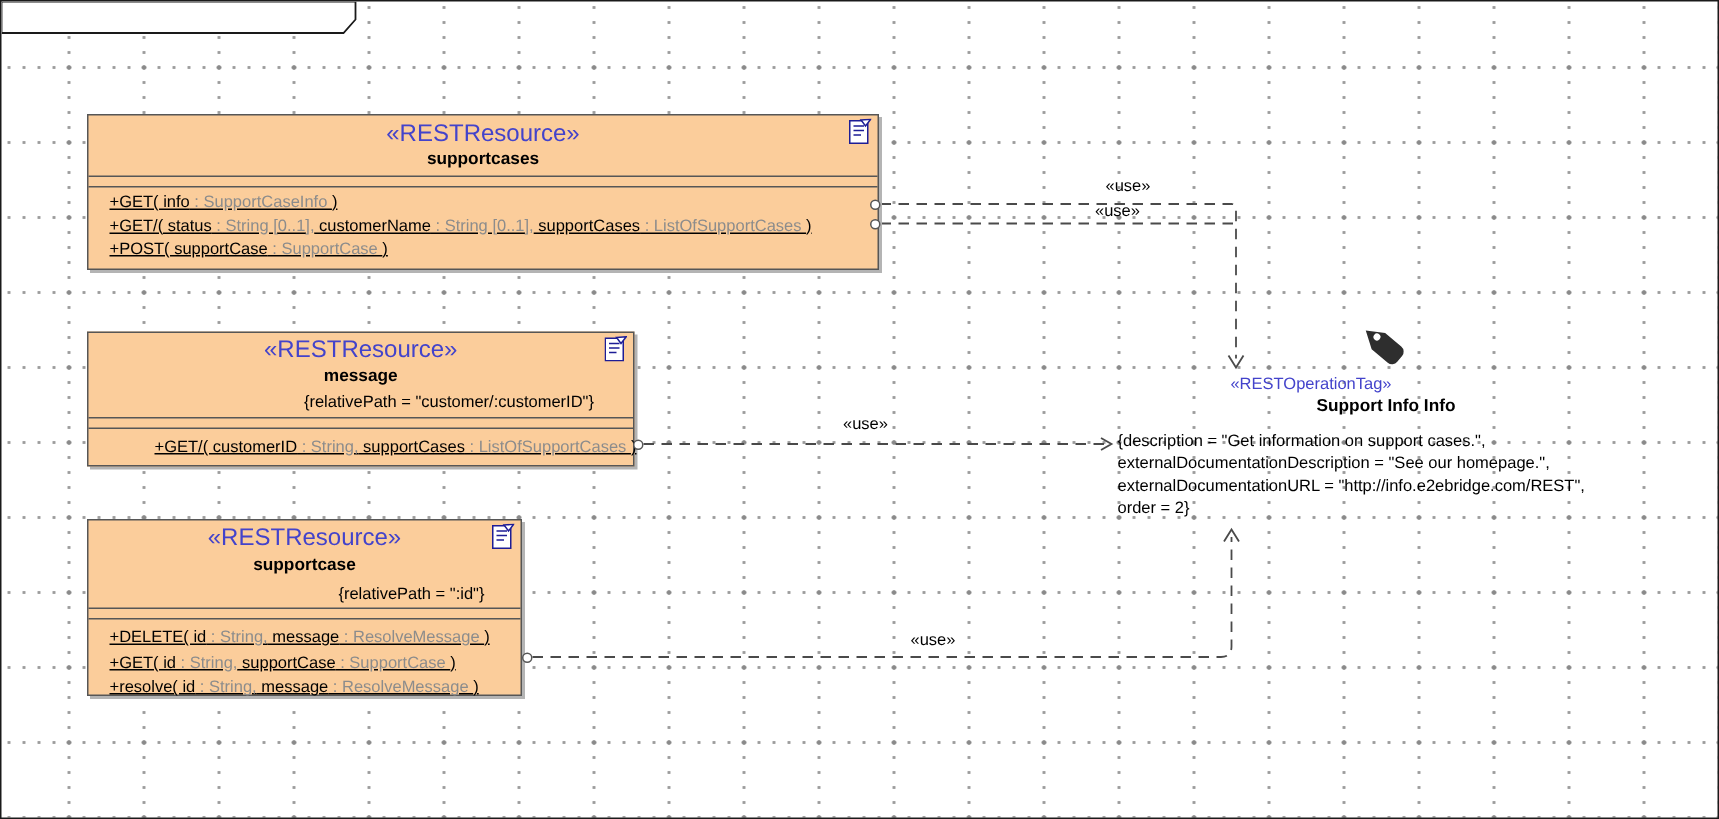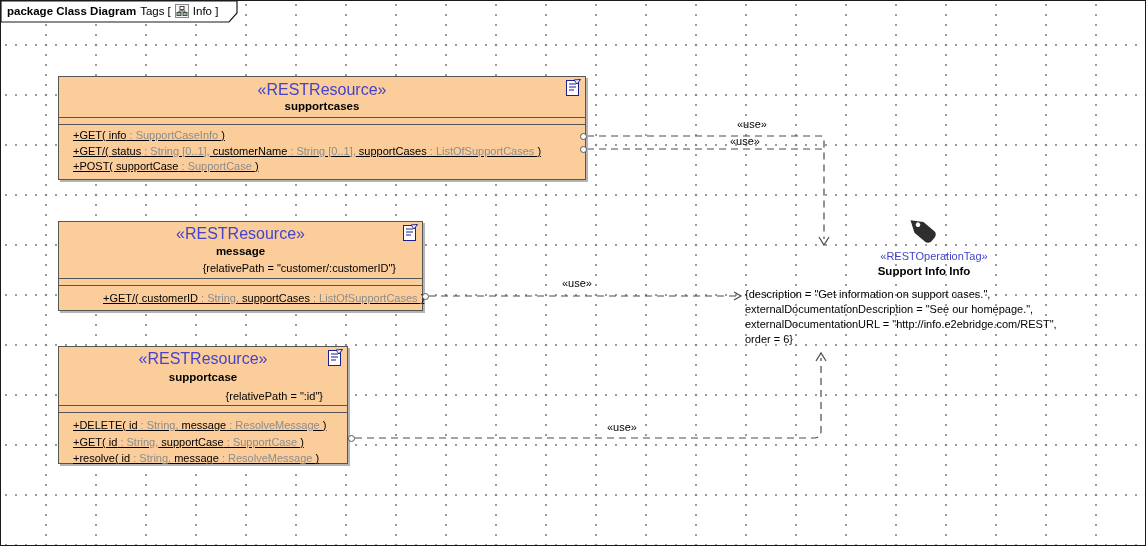--- a/index.html
+++ b/index.html
@@ -38,51 +38,39 @@
   .doc-icon{position:absolute;top:2px;right:4px;}
   
   .port{
     position:absolute;width:7px;height:7px;border-radius:50%;
     background:#fff;border:1px solid #565656;box-sizing:border-box;z-index:4;
   }
   
   .dep-label{position:absolute;font-size:11px;color:#000;z-index:4;white-space:nowrap;}
   
   #tag-icon{position:absolute;left:901px;top:212px;z-index:4;}
-  #tag-stereo{position:absolute;left:843px;top:249px;width:180px;text-align:center;
+  #tag-stereo{position:absolute;left:783px;top:249px;width:180px;text-align:center;
     font-size:11px;color:#4343CB;z-index:4;}
   #tag-name{position:absolute;left:833px;top:264px;width:180px;text-align:center;
     font-size:11.5px;font-weight:bold;color:#000;z-index:4;}
   #tag-props{position:absolute;left:744px;top:286px;font-size:11px;color:#000;
     line-height:15px;z-index:4;white-space:nowrap;}
   
   #links{position:absolute;left:0;top:0;z-index:2;}
   #links path, #links polyline{fill:none;stroke:#4a4a4a;stroke-width:1.2;}
   #links path.dashed{stroke-dasharray:7 5;}
 </style>
 </head>
 <body>
 
 <div id="canvas">
 
   <svg id="frame-tab" width="240" height="24" viewBox="0 0 240 24">
     <polygon points="0,0 236,0 236,12 228,21 0,21" fill="#ffffff" stroke="#1a1a1a" stroke-width="1.2"></polygon>
   </svg>
-  <div id="frame-tab-text">
-    <span class="bold">package Class Diagram</span>
-    <span>Tags [</span>
-    <svg width="14" height="14" viewBox="0 0 14 14">
-      <rect x="0.5" y="0.5" width="13" height="13" fill="#f4f4f4" stroke="#8a8a8a"></rect>
-      <rect x="5" y="2.5" width="4" height="3" fill="#ffffff" stroke="#4a4a4a"></rect>
-      <rect x="2" y="8.5" width="4" height="3" fill="#9bbf9b" stroke="#4a4a4a"></rect>
-      <rect x="8" y="8.5" width="4" height="3" fill="#9bbf9b" stroke="#4a4a4a"></rect>
-      <path d="M7,5.5 V7 M4,8.5 V7 H10 V8.5" fill="none" stroke="#4a4a4a"></path>
-    </svg>
-    <span>Info ]</span>
-  </div>
 
   <svg id="links" width="1146" height="546" viewBox="0 0 1146 546">
     <path class="dashed" d="M586,135 L820,135 Q823,135 823,139 L823,238"></path>
     <path class="dashed" d="M586,148 L823,148"></path>
     <polyline points="818,236 823,244 828,236"></polyline>
     <path class="dashed" d="M428,295 L735,295"></path>
     <polyline points="733,291 740,295 733,299"></polyline>
     <path class="dashed" d="M354,437 L813,437 Q820,437 820,430 L820,357"></path>
     <polyline points="815,360 820,352 825,360"></polyline>
   </svg>
@@ -93,21 +81,21 @@
         <path d="M5,17 L16,10 L30,10 a4.5,4.5 0 0 1 4.5,4.5 v5 a4.5,4.5 0 0 1 -4.5,4.5 L16,24 Z" fill="#2E2E2E"></path>
         <circle cx="13.5" cy="15.5" r="2.3" fill="#ffffff"></circle>
       </g>
     </svg>
     <div id="tag-stereo">«RESTOperationTag»</div>
     <div id="tag-name">Support Info Info</div>
     <div id="tag-props">
       <div>{description = "Get information on support cases.",</div>
       <div>externalDocumentationDescription = "See our homepage.",</div>
       <div>externalDocumentationURL = "http://info.e2ebridge.com/REST",</div>
-      <div>order = 6}</div>
+      <div>order = 2}</div>
     </div>
   </div>
 
 <div class="uml-class" style="left: 57px; top: 75px; width: 528px; height: 104px;">
       <div class="uml-hdr" style="height: 40px; padding-top: 4px; line-height: 17px;">
         <div class="uml-stereo">«RESTResource»</div>
         <div class="uml-name">supportcases</div>
         <svg class="doc-icon" width="15" height="17" viewBox="0 0 15 17">
           <rect x="0.5" y="1.5" width="12" height="15" fill="#ffffff" stroke="#1d1d96"></rect>
           <path d="M3,5 H10 M3,8 H10 M3,11 H8" stroke="#1d1d96" stroke-width="1" fill="none"></path>

